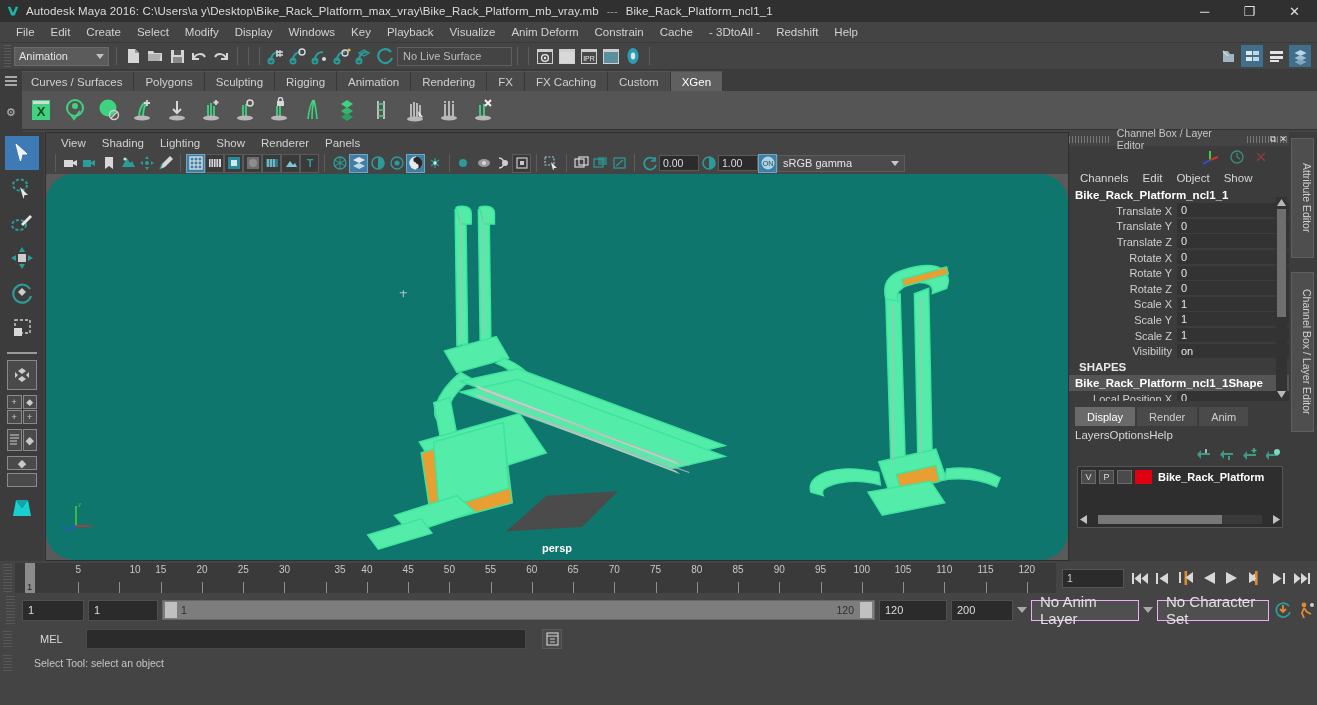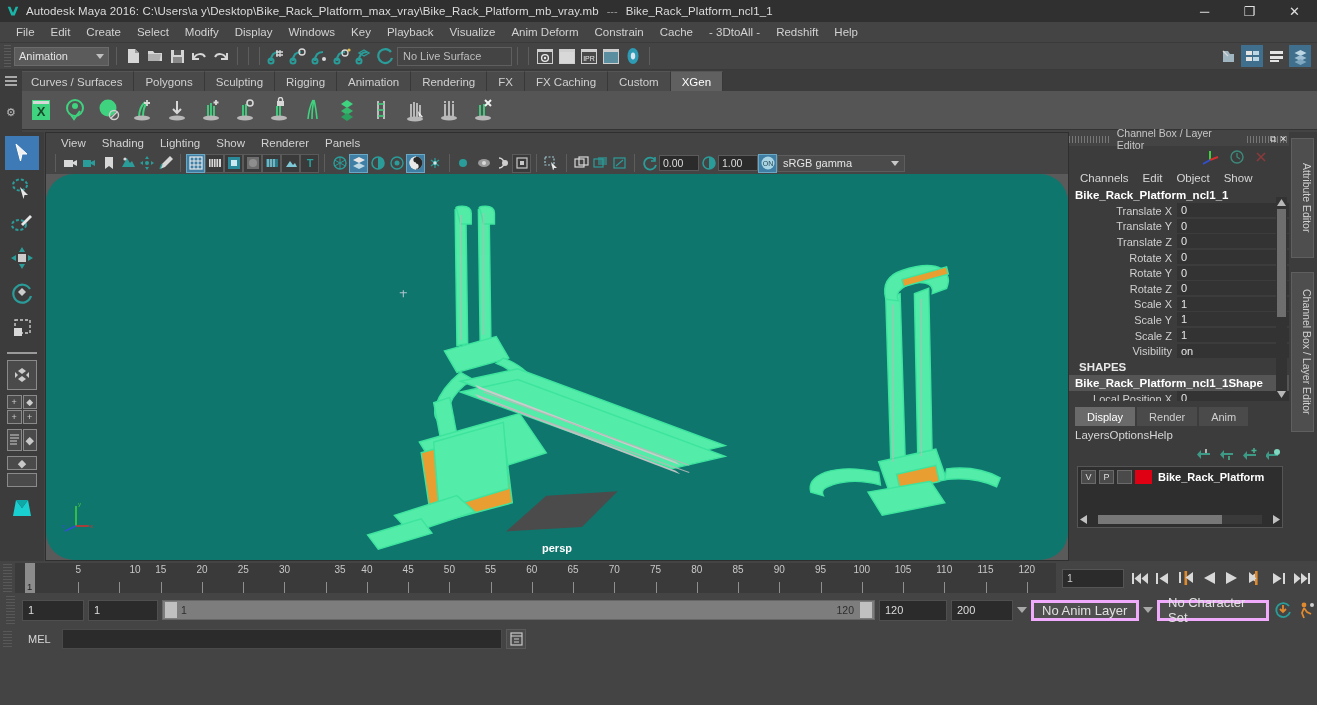--- a/index.html
+++ b/index.html
@@ -182,24 +182,24 @@
 
   .range-row { height: 30px; display: flex; align-items: center; padding-left: 3px; gap: 4px; }
   .rg-field { height: 21px; background: #2b2b2b; border: 1px solid #4f4f4f; color: #dcdcdc;
               font-size: 11px; display: flex; align-items: center; padding-left: 5px; }
   .rangebar { position: relative; flex: 1; height: 20px; background: #7d7d7d; border: 1px solid #666; }
   .rb-handle { position: absolute; top: 1px; width: 12px; height: 16px; background: #c0c0c0; }
   .rb-lo { position: absolute; left: 18px; top: 3px; font-size: 10.5px; color: #2e2e2e; }
   .rb-hi { position: absolute; right: 20px; top: 3px; font-size: 10.5px; color: #2e2e2e; }
   .drop-caret { width: 0; height: 0; border-left: 5px solid transparent; border-right: 5px solid transparent;
                 border-top: 6px solid #a8a8a8; }
-  .sel-box { height: 21px; background: #4f4f4f; border: 3px solid #f0abfc; color: #e0e0e0;
-             font-size: 13px; display: flex; align-items: center; padding: 0 8px; }
-
-  .mel-row { height: 28px; display: flex; align-items: center; padding-left: 3px; gap: 4px; }
+  .sel-box { height: 21px; background: #4f4f4f; border: 1px solid #f0abfc; color: #e0e0e0;
+             font-size: 15px; display: flex; align-items: center; padding: 0 8px; }
+
+  .mel-row { height: 28px; display: flex; align-items: center; padding-left: 3px; gap: 16px; }
   .mel-label { width: 42px; font-size: 11px; color: #d8d8d8; padding-left: 12px; }
   .mel-input { width: 440px; height: 20px; background: #2b2b2b; border: 1px solid #4a4a4a; }
   .mel-result { flex: 1; height: 20px; background: #3f3f3f; border: 1px solid #4a4a4a; color: #d0d0d0;
                 font-size: 11px; display: flex; align-items: center; padding-left: 6px; }
   .mel-icon { width: 20px; height: 20px; border: 1px solid #5a5a5a; background: #4a4a4a;
               display:flex;align-items:center;justify-content:center;color:#ccc;font-size:10px; margin-right:4px;}
   .status-row { height: 20px; display: flex; align-items: center; padding-left: 3px; }
   .status-text { font-size: 10.5px; color: #c6c6c6; padding-left: 22px; }
   .sb-grip { width: 9px; height: 16px;
     background-image: repeating-linear-gradient(to bottom,#6d6d6d 0 1px, transparent 1px 3px);
@@ -1164,14 +1164,18 @@
       <div class="mel-input"></div>
       <div class="mel-icon">
         <svg width="13" height="14" viewBox="0 0 13 14">
             <rect x="1" y="1" width="11" height="12" fill="none" stroke="#c8c8c8" stroke-width="1.2"></rect>
             <path d="M1 4h11" stroke="#c8c8c8" stroke-width="1.1"></path>
             <path d="M4 7h5M4 10h5" stroke="#c8c8c8" stroke-width="1"></path>
           </svg>
       </div>
     </div>
 
+    <div class="status-row">
+      <div class="sb-grip"></div>
+      <div class="status-text">Select Tool: select an object</div>
+    </div>
   </div>
 </div>
 
 </body></html>

